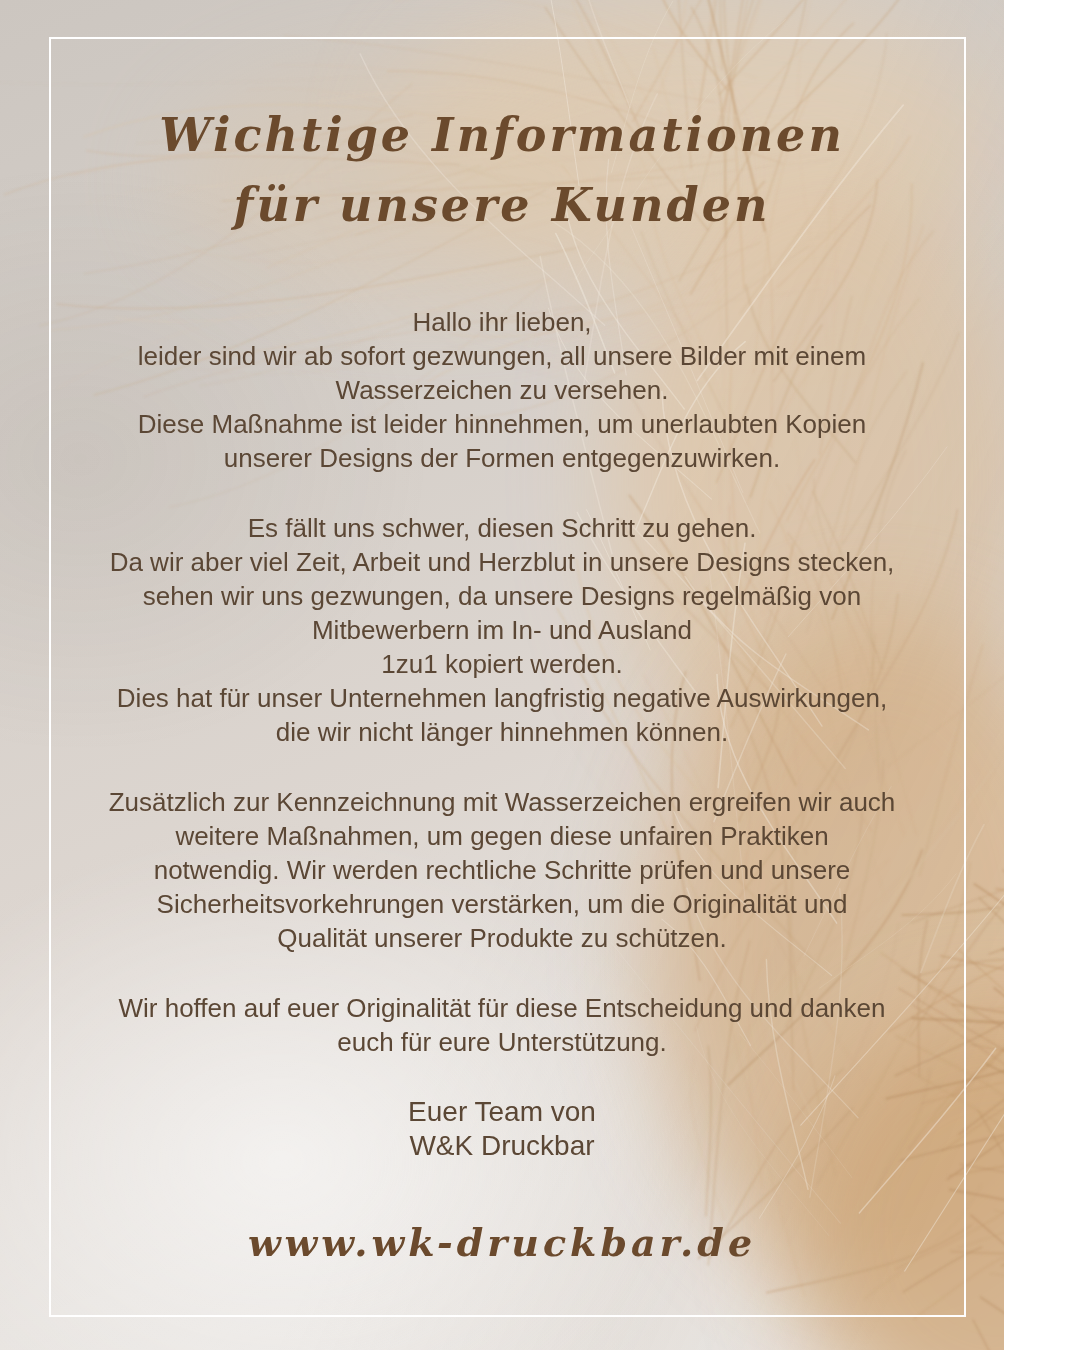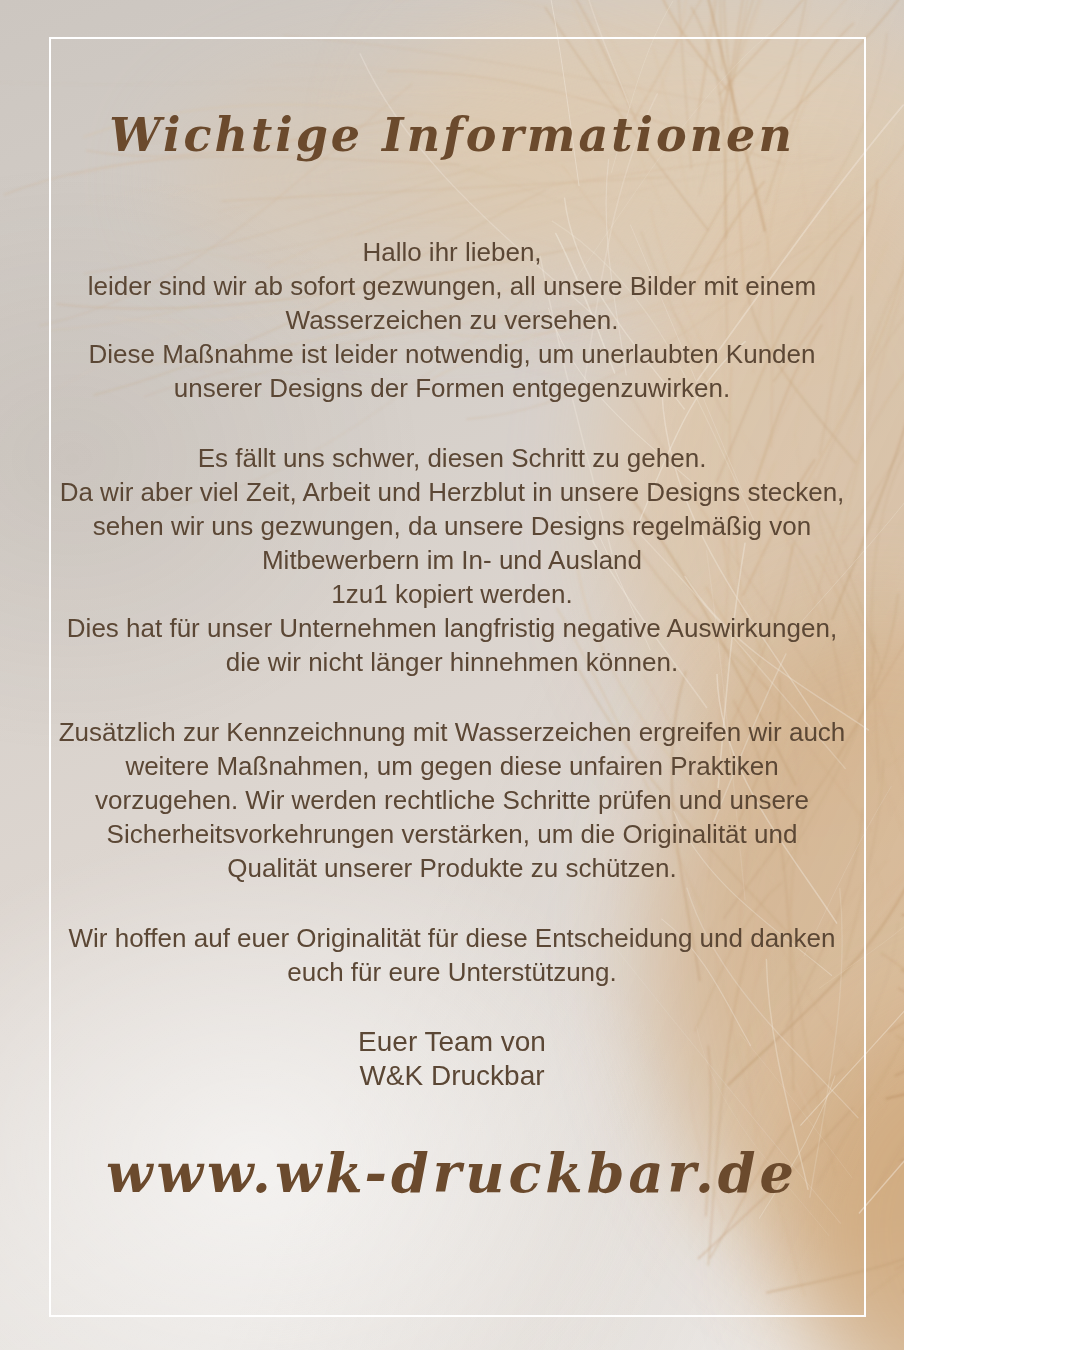--- a/index.html
+++ b/index.html
@@ -1,20 +1,20 @@
 <!DOCTYPE html>
 <html style="--title-text: #6b4a2d; --body-text: #5b4735; --frame: #ffffff; --background-base: #d5cfc9; --plume-light: #e3cdb1; --plume-dark: #b98c5f;"><head>
 <meta charset="utf-8">
 <style>
   html, body { margin: 0; padding: 0; }
   body { width: 1080px; height: 1350px; font-family: "Liberation Sans", "DejaVu Sans", sans-serif; }
 
   .canvas {
     position: relative;
-    width: 904px;
+    width: 1004px;
     height: 1350px;
     overflow: hidden;
     background: linear-gradient(160deg, #ccc6c0 0%, #d5cfc9 30%, #ddd6d0 55%, #e7e3df 78%, #ece9e6 100%);
     text-decoration: underline;
   }
 
   
   .sheen {
     position: absolute; inset: 0; z-index: 2; pointer-events: none;
     background:
@@ -67,21 +67,21 @@
     line-height: 34px;
     color: var(--body-text, #5b4735);
     white-space: pre-line;
   }
 
   .website {
     margin-top: 56px;
     font-family: "DejaVu Serif", serif;
     font-style: italic;
     font-weight: 600;
-    font-size: 54px;
+    font-size: 38px;
     line-height: 48px;
     letter-spacing: 4px;
     color: var(--title-text, #6b4a2d);
   }
 </style>
 </head>
 <body>
 
 <div class="canvas">
 
@@ -397,36 +397,37 @@
         <path d="M831.7 975.5 C772.5 926.4 704.7 883.1 673.9 811.5" stroke="#f7f1e8" stroke-width="1.13" opacity="0.39" fill="none" stroke-linecap="round"></path>
       </g>
   </svg>
 
   <div class="sheen"></div>
 
   <div class="frame"></div>
 
   <div class="content">
     <div class="title-line first">Wichtige Informationen</div>
+    <div class="title-line second">für unsere Kunden</div>
 
     <div class="para first">Hallo ihr lieben,
 leider sind wir ab sofort gezwungen, all unsere Bilder mit einem
 Wasserzeichen zu versehen.
-Diese Maßnahme ist leider notwendig, um unerlaubten Kunden
+Diese Maßnahme ist leider hinnehmen, um unerlaubten Kopien
 unserer Designs der Formen entgegenzuwirken.</div>
     <div class="para">Es fällt uns schwer, diesen Schritt zu gehen.
 Da wir aber viel Zeit, Arbeit und Herzblut in unsere Designs stecken,
 sehen wir uns gezwungen, da unsere Designs regelmäßig von
 Mitbewerbern im In- und Ausland
 1zu1 kopiert werden.
 Dies hat für unser Unternehmen langfristig negative Auswirkungen,
 die wir nicht länger hinnehmen können.</div>
     <div class="para">Zusätzlich zur Kennzeichnung mit Wasserzeichen ergreifen wir auch
 weitere Maßnahmen, um gegen diese unfairen Praktiken
-vorzugehen. Wir werden rechtliche Schritte prüfen und unsere
+notwendig. Wir werden rechtliche Schritte prüfen und unsere
 Sicherheitsvorkehrungen verstärken, um die Originalität und
 Qualität unserer Produkte zu schützen.</div>
     <div class="para">Wir hoffen auf euer Originalität für diese Entscheidung und danken
 euch für eure Unterstützung.</div>
 
     <div class="signature">Euer Team von
 W&amp;K Druckbar</div>
 
     <div class="website">www.wk-druckbar.de</div>
   </div>

